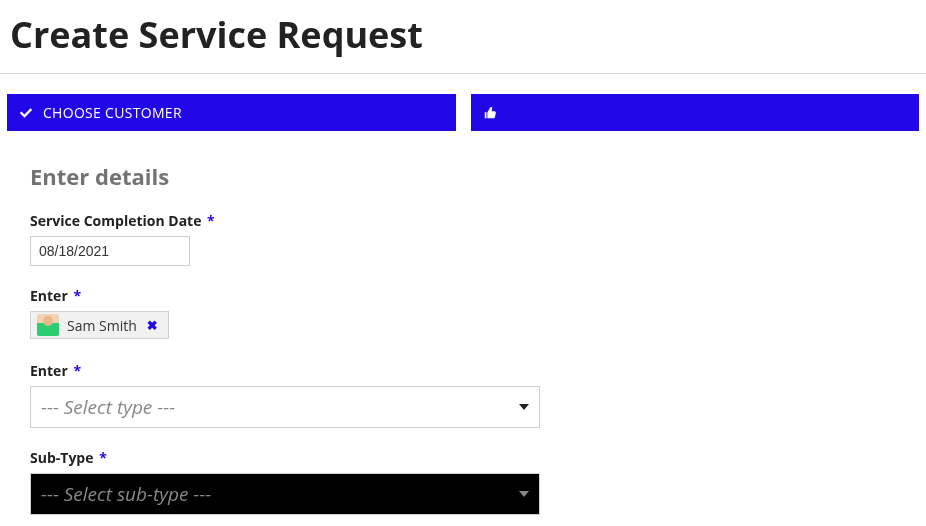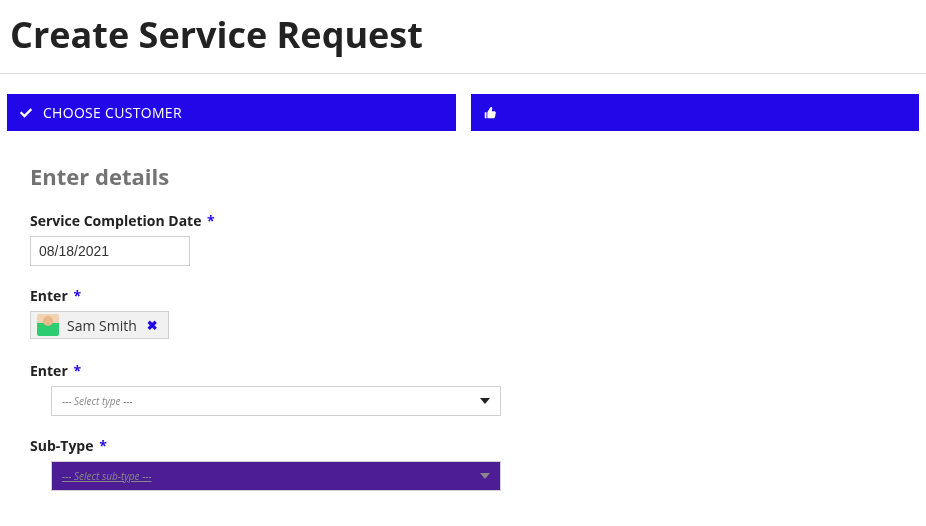--- a/index.html
+++ b/index.html
@@ -103,36 +103,34 @@
       color: #333;
     }
     .remove-x {
       color: #2207e8;
       font-weight: 700;
       font-size: 13px;
       cursor: pointer;
       padding: 0 2px;
     }
     .select {
-      width: 450px;
+      width: 510px;
       border: 1px solid #cfcfcf;
       padding: 7px 10px;
-      font-size: 10px;
+      font-size: 19px;
       display: flex;
       align-items: center;
       justify-content: space-between;
       background: #fff;
       cursor: pointer;
-      margin-left: 21px;
     }
     .select.disabled {
-      background: #4c1d95;
+      background: #000000;
       color: #888;
       cursor: default;
-      text-decoration: underline;
     }
     .select .placeholder {
       font-style: italic;
       color: #888;
     }
     .caret svg {
       width: 10px;
       height: 10px;
       display: block;
     }

